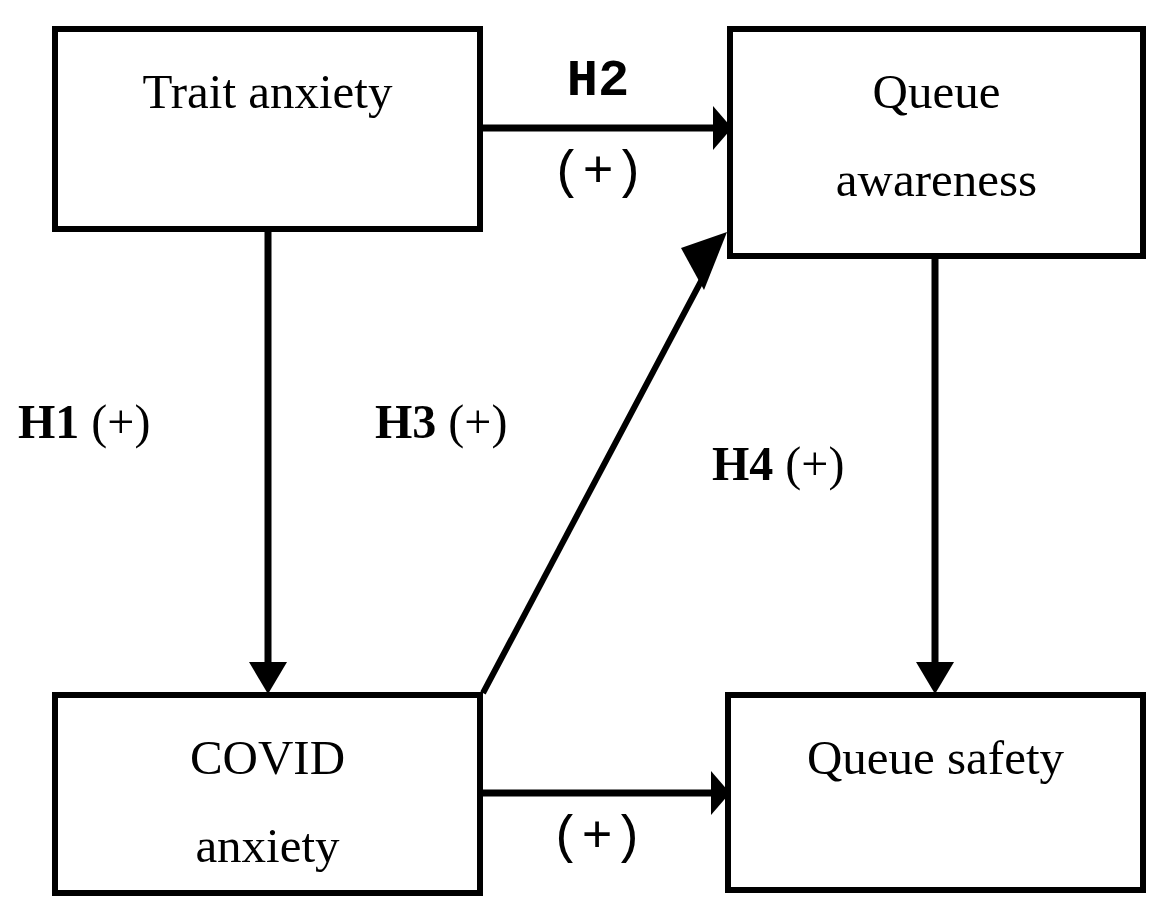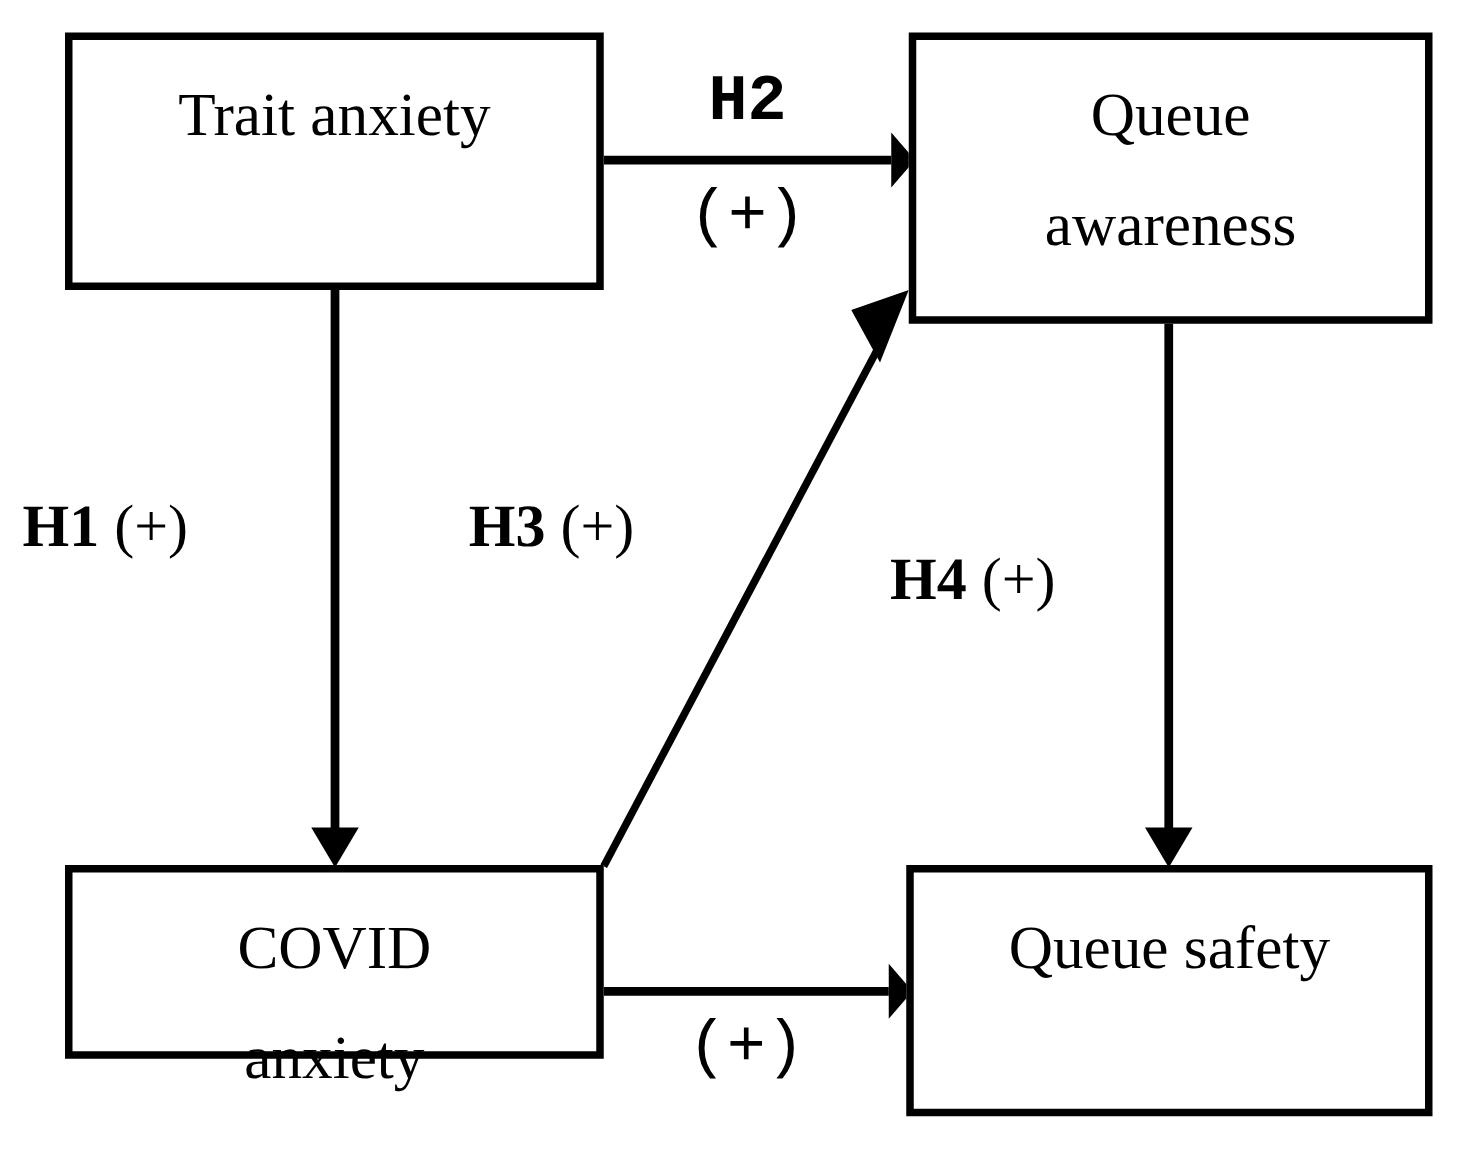--- a/index.html
+++ b/index.html
@@ -121,21 +121,21 @@
     </div>
   </div>
 
   <div class="node-box" style="left:727px; top:26px; width:419px; height:233px;">
     <div class="node-inner">
       <div class="node-label">Queue</div>
       <div class="node-label">awareness</div>
     </div>
   </div>
 
-  <div class="node-box" style="left:52px; top:692px; width:431px; height:155px;align-items:center;">
+  <div class="node-box" style="left:52px; top:692px; width:431px; height:204px;align-items:center;">
     <div class="node-inner">
       <div class="node-label">COVID</div>
       <div class="node-label">anxiety</div>
     </div>
   </div>
 
   <div class="node-box" style="left:725px; top:692px; width:421px; height:201px;">
     <div class="node-inner">
       <div class="node-label">Queue safety</div>
     </div>

